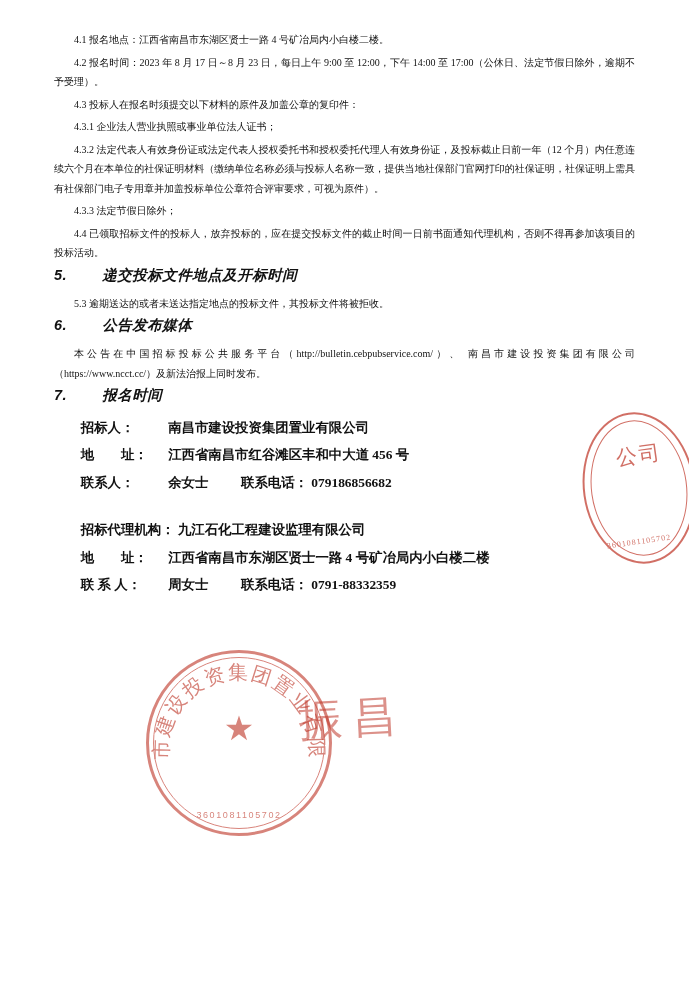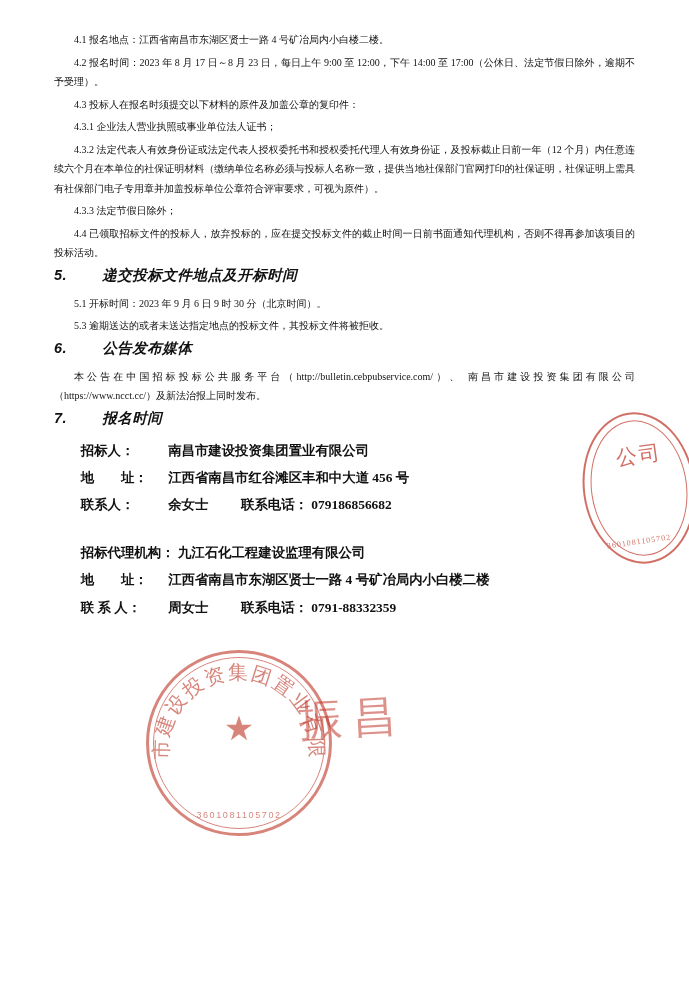--- a/index.html
+++ b/index.html
@@ -219,21 +219,20 @@
     <p class="para">4.3.1 企业法人营业执照或事业单位法人证书；</p>
     <p class="para">4.3.2 法定代表人有效身份证或法定代表人授权委托书和授权委托代理人有效身份证，及投标截止日前一年（12 个月）内任意连续六个月在本单位的社保证明材料（缴纳单位名称必须与投标人名称一致，提供当地社保部门官网打印的社保证明，社保证明上需具有社保部门电子专用章并加盖投标单位公章符合评审要求，可视为原件）。</p>
     <p class="para">4.3.3 法定节假日除外；</p>
     <p class="para">4.4 已领取招标文件的投标人，放弃投标的，应在提交投标文件的截止时间一日前书面通知代理机构，否则不得再参加该项目的投标活动。</p>
 
     <h2 class="section section-gap">
       <span>5.</span>
       <span class="inline-gap"></span>
       <span>递交投标文件地点及开标时间</span>
     </h2>
-    <p class="para">5.1 开标时间：2023 年 9 月 6 日 9 时 30 分（北京时间）。</p>
     <p class="para">5.3 逾期送达的或者未送达指定地点的投标文件，其投标文件将被拒收。</p>
 
     <h2 class="section section-gap">
       <span>6.</span>
       <span class="inline-gap"></span>
       <span>公告发布媒体</span>
     </h2>
     <p class="para">本公告在中国招标投标公共服务平台（http://bulletin.cebpubservice.com/）、 南昌市建设投资集团有限公司 （https://www.ncct.cc/）及新法治报上同时发布。</p>
 
     <h2 class="section section-gap">

